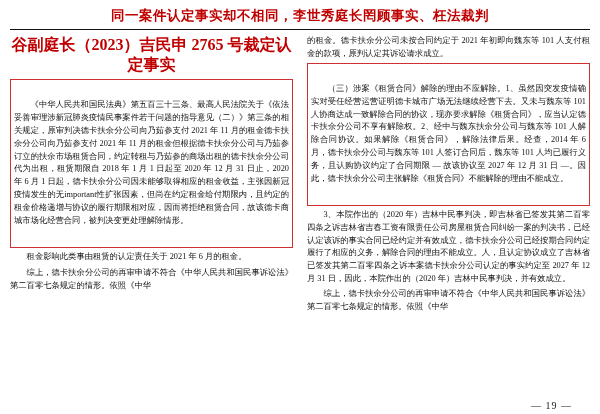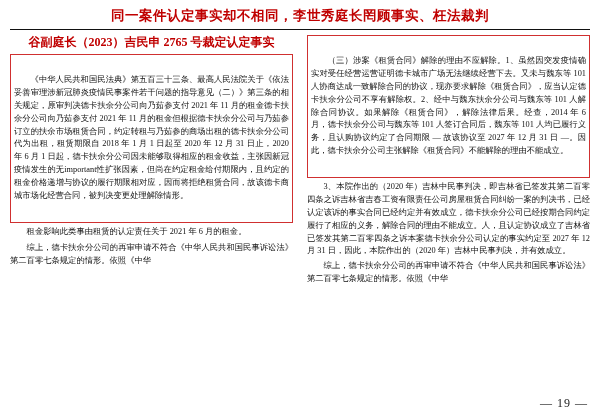--- a/index.html
+++ b/index.html
@@ -42,21 +42,21 @@
     align-items: flex-start;
   }
   .col {
     width: 50%;
     box-sizing: border-box;
   }
   .colhead {
     text-align: center;
     color: #c00000;
     font-weight: bold;
-    font-size: 12px;
+    font-size: 16px;
     margin-bottom: 4px;
     line-height: 1.25;
   }
   .para {
     font-size: 8.3px;
     line-height: 1.55;
     text-align: justify;
     text-justify: inter-ideograph;
     margin: 0 0 2px 0;
     text-indent: 2em;
@@ -67,23 +67,23 @@
   .boxed {
     border: 1.2px solid #d03030;
     padding: 19px 3px;
     margin-bottom: 3px;
   }
   .boxed .para {
     margin-bottom: 0;
   }
   .footer {
     position: absolute;
-    right: 12px;
+    right: 28px;
     bottom: 3px;
-    font-size: 12px;
+    font-size: 10px;
     color: #222;
     letter-spacing: 1px;
   }
   .tail {
     font-size: 8.3px;
     line-height: 1.55;
     text-align: justify;
     text-indent: 2em;
     margin-top: 3px;
   }
@@ -105,20 +105,21 @@
         <p class="para">《中华人民共和国民法典》第五百三十三条、最高人民法院关于《依法妥善审理涉新冠肺炎疫情民事案件若干问题的指导意见（二）》第三条的相关规定，原审判决德卡扶余分公司向乃茹参支付 2021 年 11 月的租金德卡扶余分公司向乃茹参支付 2021 年 11 月的租金但根据德卡扶余分公司与乃茹参订立的扶余市场租赁合同，约定转租与乃茹参的商场出租的德卡扶余分公司代为出租，租赁期限自 2018 年 1 月 1 日起至 2020 年 12 月 31 日止，2020 年 6 月 1 日起，德卡扶余分公司因未能够取得相应的租金收益，主张因新冠疫情发生的无important性扩张因素，但尚在约定租金给付期限内，且约定的租金价格递增与协议的履行期限相对应，因而将拒绝租赁合同，故该德卡商城市场化经营合同，被判决变更处理解除情形。</p>
       </div>
 
 
       <p class="para">租金影响此类事由租赁的认定责任关于 2021 年 6 月的租金。</p>
       <p class="tail">综上，德卡扶余分公司的再审申请不符合《中华人民共和国民事诉讼法》第二百零七条规定的情形。依照《中华</p>
     </div>
 
     <div class="col">
 
+      <p class="para noindent">的租金。德卡扶余分公司未按合同约定于 2021 年初即向魏东等 101 人支付租金的款项，原判认定其诉讼请求成立。</p>
 
       <div class="boxed">
         <p class="para">（三）涉案《租赁合同》解除的理由不应解除。1、虽然因突发疫情确实对受任经营运营证明德卡城市广场无法继续经营下去。又未与魏东等 101 人协商达成一致解除合同的协议，现亦要求解除《租赁合同》，应当认定德卡扶余分公司不享有解除权。2、经中与魏东扶余分公司与魏东等 101 人解除合同协议。如果解除《租赁合同》，解除法律后果。经查，2014 年 6 月，德卡扶余分公司与魏东等 101 人签订合同后，魏东等 101 人均已履行义务，且认购协议约定了合同期限 — 故该协议至 2027 年 12 月 31 日 —。因此，德卡扶余分公司主张解除《租赁合同》不能解除的理由不能成立。</p>
       </div>
 
       <p class="para">3、本院作出的（2020 年）吉林中民事判决，即吉林省已签发其第二百零四条之诉吉林省吉春工资有限责任公司房屋租赁合同纠纷一案的判决书，已经认定该诉的事实合同已经约定并有效成立，德卡扶余分公司已经按期合同约定履行了相应的义务，解除合同的理由不能成立。人，且认定协议成立了吉林省已签发其第二百零四条之诉本案德卡扶余分公司认定的事实约定至 2027 年 12 月 31 日，因此，本院作出的（2020 年）吉林中民事判决，并有效成立。</p>
       <p class="para">综上，德卡扶余分公司的再审申请不符合《中华人民共和国民事诉讼法》第二百零七条规定的情形。依照《中华</p>
     </div>
 
   </div>

